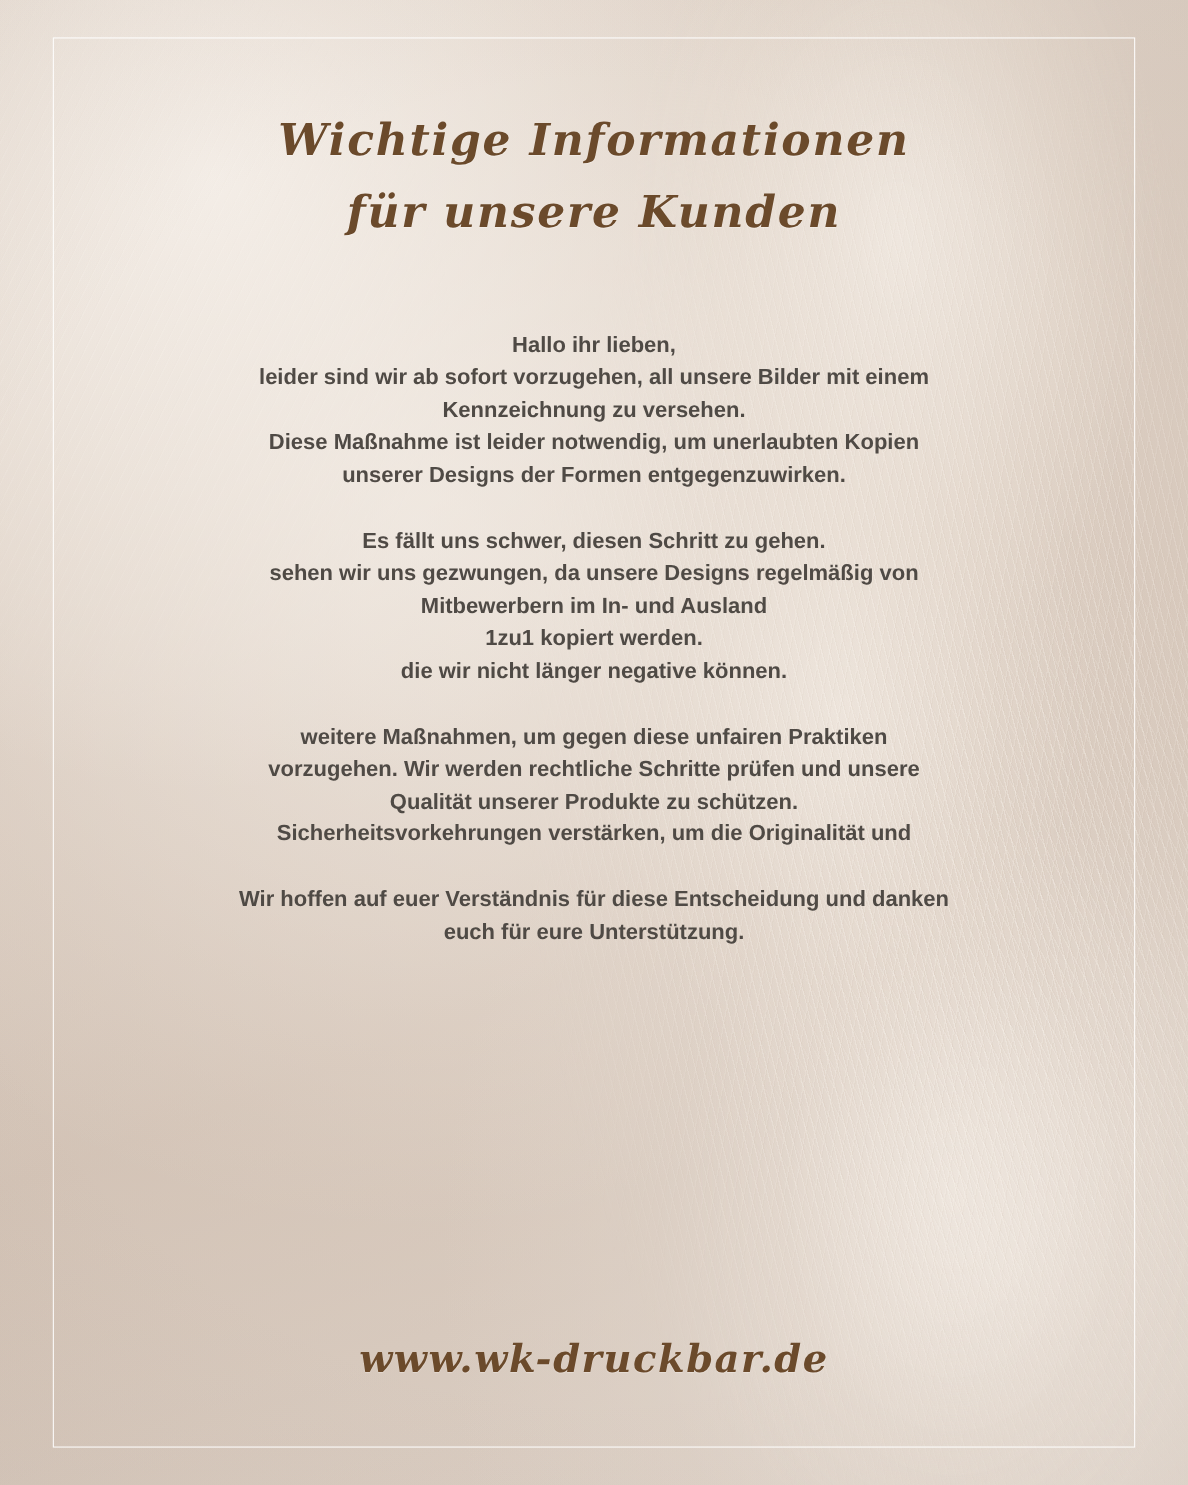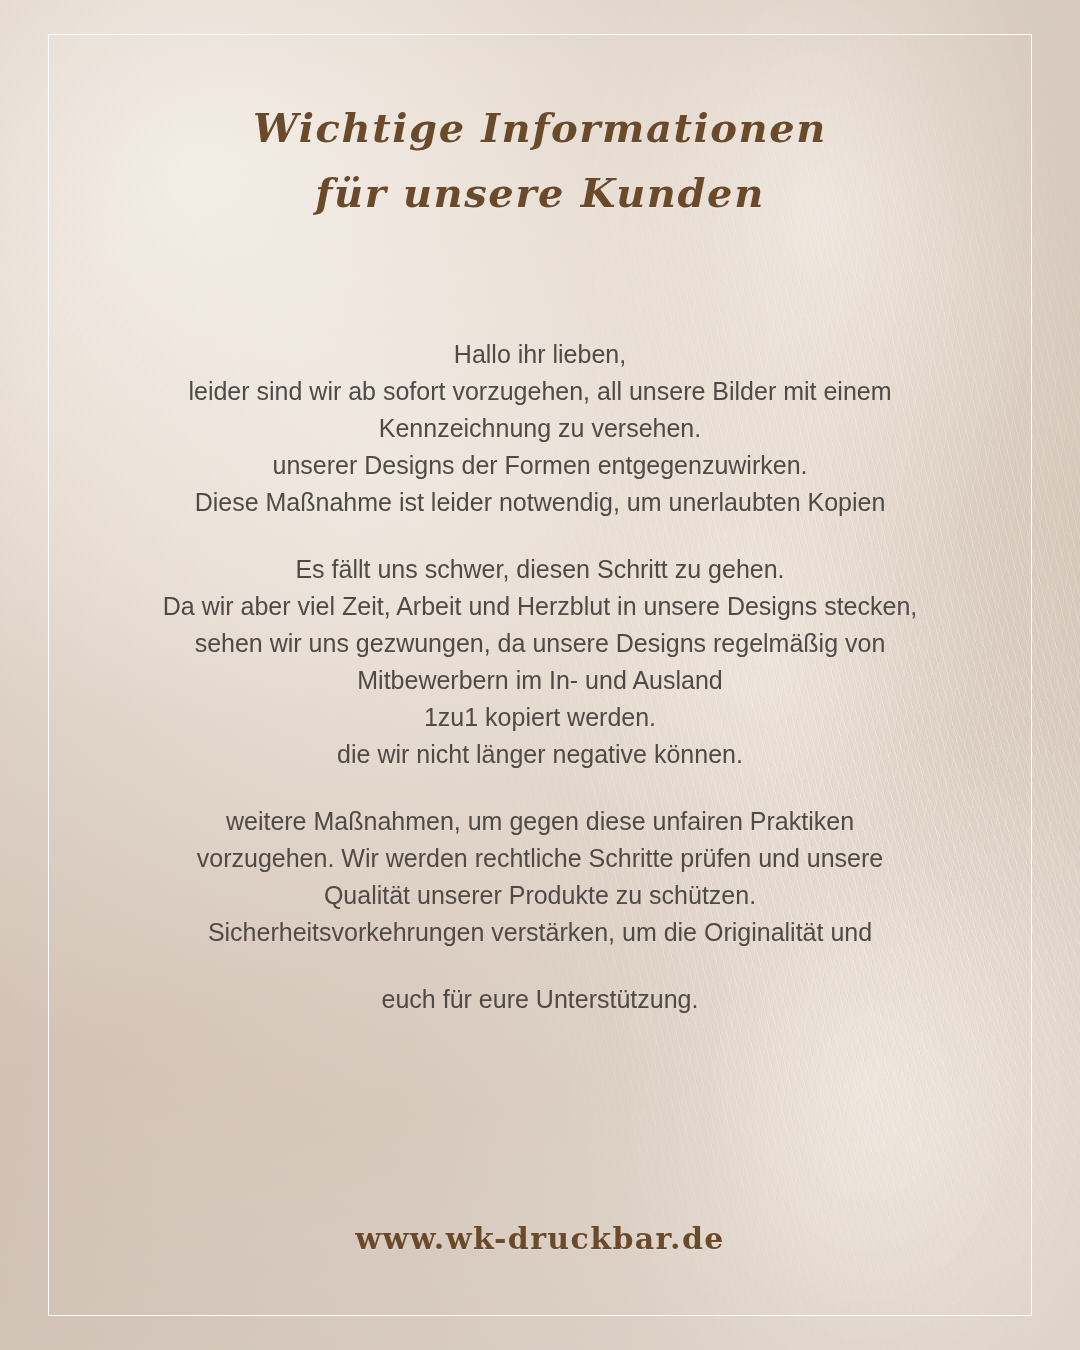--- a/index.html
+++ b/index.html
@@ -140,44 +140,45 @@
     line-height: 1.62;
     letter-spacing: 1.6px;
     color: #6b4a2b;
     text-shadow: 0 1px 1px rgba(255,255,255,0.35);
   }
   .headline .line2 {
     display: block;
   }
 
   .body {
-    margin-top: 110px;
+    margin-top: 74px;
     color: #4f4a45;
-    font-size: 25px;
+    font-size: 20px;
     line-height: 1.48;
-    font-weight: 400;
+    font-weight: 700;
     max-width: 830px;
   }
 
   .para {
     margin: 0 0 30px 0;
   }
   .para:last-child { margin-bottom: 0; }
   .para .ln { display: block; }
 
   .signature {
     margin-top: 40px;
   }
 
   .website {
     margin-top: auto;
     margin-bottom: 34px;
     font-family: "DejaVu Serif", serif;
+    font-style: italic;
     font-weight: 700;
-    font-size: 30px;
+    font-size: 35px;
     letter-spacing: 1.4px;
     color: #6b4a2b;
     text-shadow: 0 1px 1px rgba(255,255,255,0.3);
   }
 </style>
 </head>
 <body>
 
 <div id="poster">
 
@@ -196,41 +197,41 @@
       <span class="line1">Wichtige Informationen</span>
       <span class="line2">für unsere Kunden</span>
     </div>
 
     <div class="body">
 
       <p class="para">
         <span class="ln">Hallo ihr lieben,</span>
         <span class="ln">leider sind wir ab sofort vorzugehen, all unsere Bilder mit einem</span>
         <span class="ln">Kennzeichnung zu versehen.</span>
+        <span class="ln">Diese Maßnahme ist leider notwendig, um unerlaubten Kopien</span>
         <span class="ln">unserer Designs der Formen entgegenzuwirken.</span>
-        <span class="ln">Diese Maßnahme ist leider notwendig, um unerlaubten Kopien</span>
       </p>
 
       <p class="para">
         <span class="ln">Es fällt uns schwer, diesen Schritt zu gehen.</span>
-        <span class="ln">Da wir aber viel Zeit, Arbeit und Herzblut in unsere Designs stecken,</span>
         <span class="ln">sehen wir uns gezwungen, da unsere Designs regelmäßig von</span>
         <span class="ln">Mitbewerbern im In- und Ausland</span>
         <span class="ln">1zu1 kopiert werden.</span>
         <span class="ln">die wir nicht länger negative können.</span>
       </p>
 
       <p class="para">
         <span class="ln">weitere Maßnahmen, um gegen diese unfairen Praktiken</span>
         <span class="ln">vorzugehen. Wir werden rechtliche Schritte prüfen und unsere</span>
         <span class="ln">Qualität unserer Produkte zu schützen.</span>
         <span class="ln">Sicherheitsvorkehrungen verstärken, um die Originalität und</span>
       </p>
 
       <p class="para">
+        <span class="ln">Wir hoffen auf euer Verständnis für diese Entscheidung und danken</span>
         <span class="ln">euch für eure Unterstützung.</span>
       </p>
 
 
     </div>
 
     <div class="website">www.wk-druckbar.de</div>
 
   </div>
 </div>

